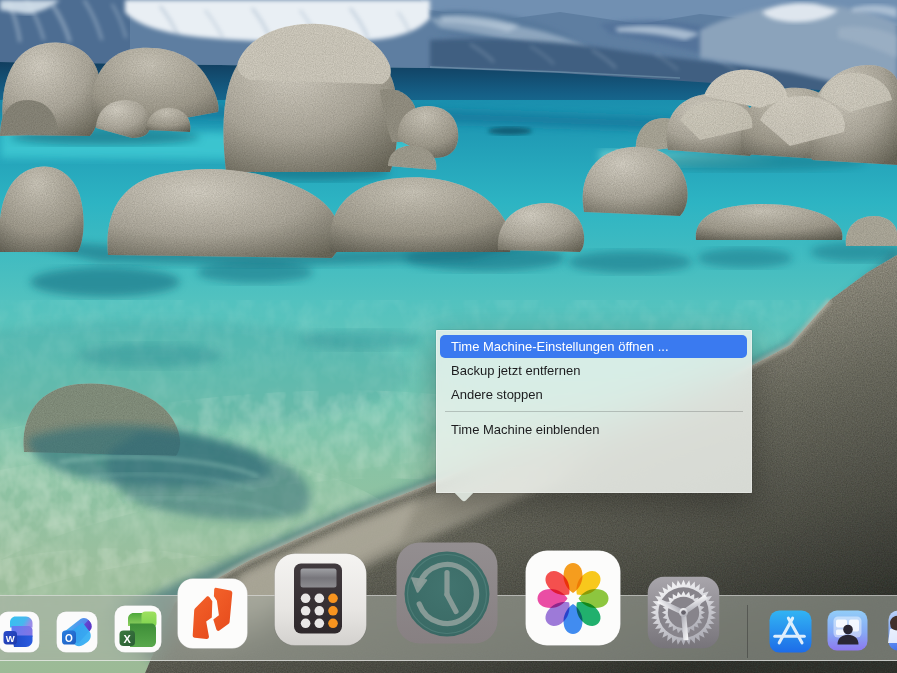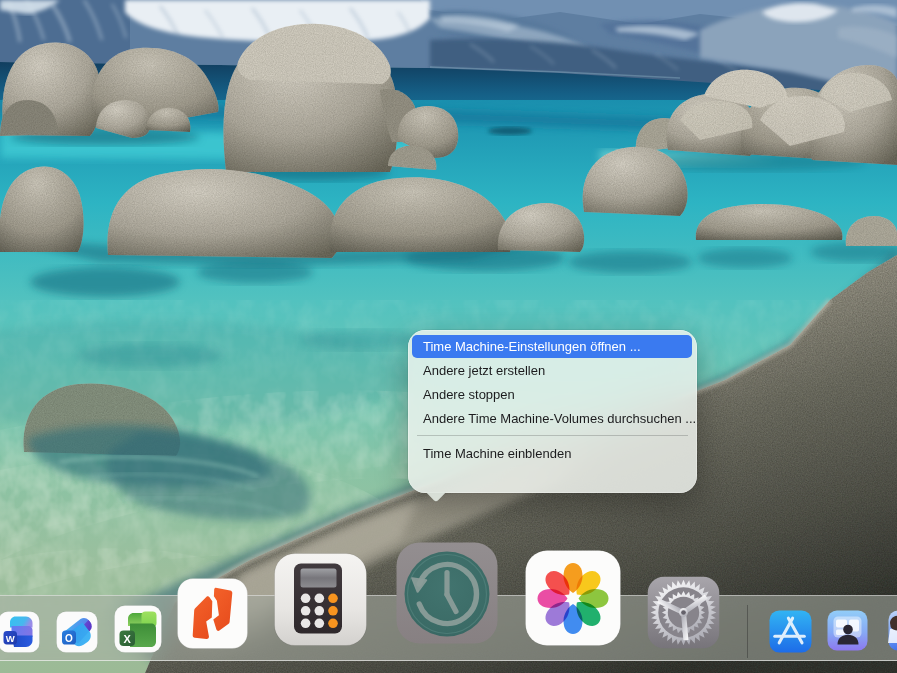--- a/index.html
+++ b/index.html
@@ -7,21 +7,21 @@
     font-family:"Liberation Sans",sans-serif;background:#2fb5c3;}
   #wp{position:absolute;left:0;top:0;}
   .abs{position:absolute;}
   #dockbar{left:0;top:595px;width:897px;height:64px;
     background:rgba(170,175,165,0.55);
     backdrop-filter:blur(16px) saturate(1.1);-webkit-backdrop-filter:blur(16px) saturate(1.1);
     border-top:1px solid rgba(255,255,255,0.42);
     border-bottom:1px solid rgba(255,255,255,0.6);}
   #docksep{left:747px;top:605px;width:1px;height:53px;background:rgba(30,30,30,0.35);}
   .icon svg{position:absolute;left:0;top:0;width:100%;height:100%;}
-  #menu{left:408px;top:330px;width:289px;height:163px;border-radius:17px;
+  #menu{left:436px;top:330px;width:316px;height:163px;border-radius:1px;
     background:rgba(239,243,238,0.84);
     backdrop-filter:blur(22px) saturate(1.3);-webkit-backdrop-filter:blur(22px) saturate(1.3);
     box-shadow:0 12px 32px rgba(0,0,0,0.3), 0 0 0 0.5px rgba(0,0,0,0.12), inset 0 0 0 0.5px rgba(255,255,255,0.55);
     padding-top:5px;box-sizing:border-box;
     font-size:13px;color:#1c1c1e;}
   .mi{height:24px;line-height:24px;padding-left:15px;white-space:nowrap;}
   .mi.hi{height:23px;line-height:23px;margin:0 5px 1px 4px;padding-left:11px;border-radius:5px;
     background:#3a7af0;color:#ffffff;}
   .msep{height:1px;margin:4px 9px 6px;background:rgba(60,60,60,0.25);}
   #mtail{position:absolute;left:17px;top:162px;width:22px;height:11px;overflow:hidden;}
@@ -484,20 +484,19 @@
           </linearGradient>
 </defs>
 <rect x="0.5" y="0.5" width="40" height="40" rx="9.4" fill="url(#ptg)"></rect>
 <path d="M0,33 L2,19 L22,17 L24,33 Z" fill="rgba(255,255,255,0.82)"></path>
 <path d="M2,13 C2,8.5 6,5.5 11,5.5 C16,5.5 20,8.5 20,13 L19.5,16 C19.5,18.5 16,20.5 11,20.5 C6,20.5 2.5,18.5 2.5,16 Z" fill="#41302a"></path>
 </svg>
     </div>
 
 <div class="abs" id="menu">
   <div class="mi hi">Time Machine-Einstellungen öffnen ...</div>
-  <div class="mi">Andere jetzt erstellen</div>
+  <div class="mi">Backup jetzt entfernen</div>
   <div class="mi">Andere stoppen</div>
-  <div class="mi">Andere Time Machine-Volumes durchsuchen ...</div>
   <div class="msep"></div>
   <div class="mi">Time Machine einblenden</div>
   <div id="mtail"></div>
 </div>
 </div>
 
 </body></html>

